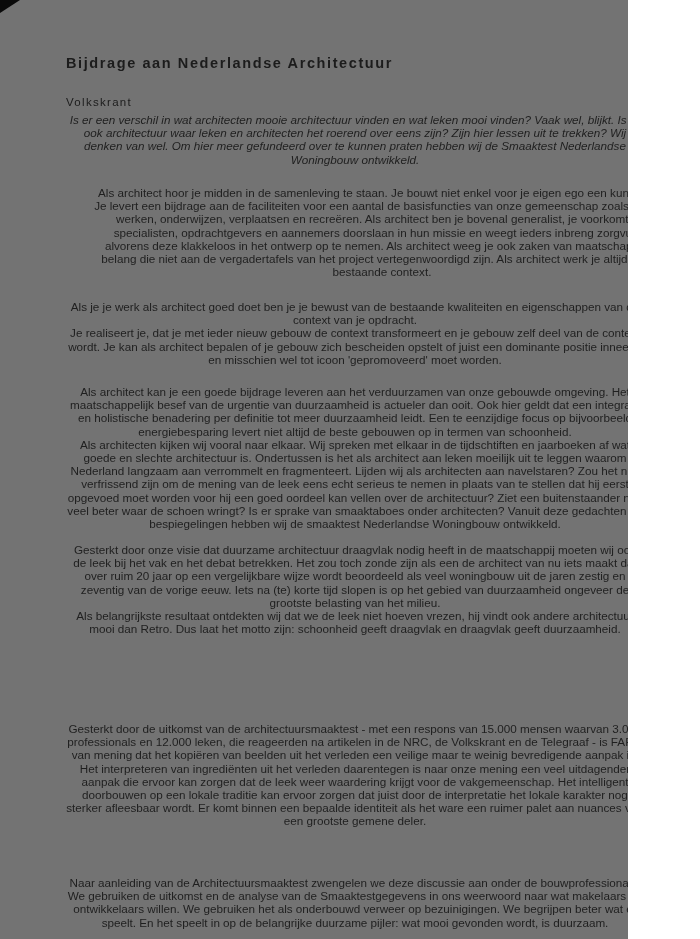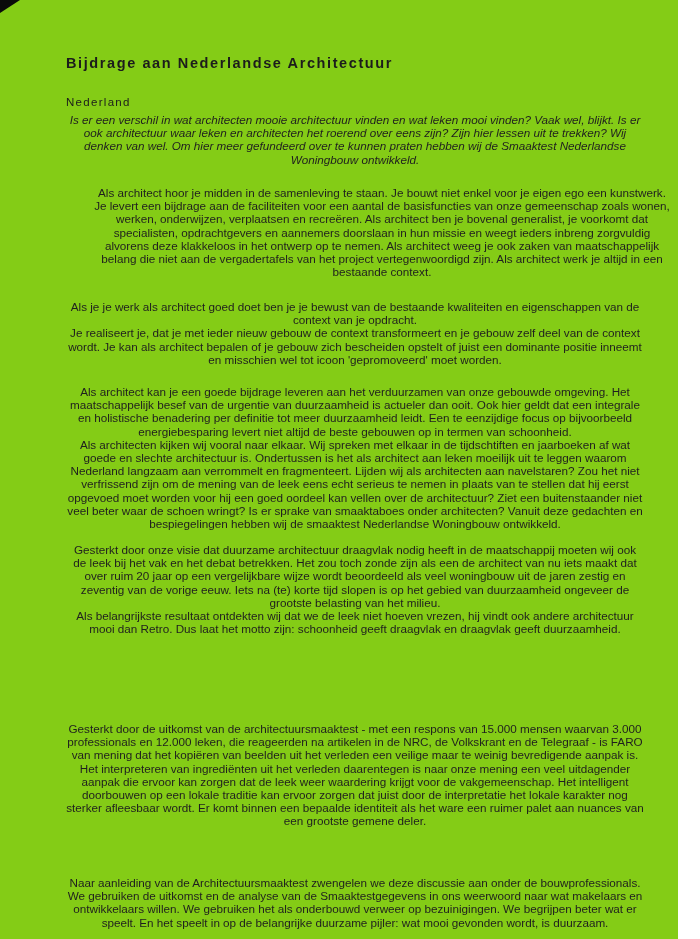--- a/index.html
+++ b/index.html
@@ -2,23 +2,23 @@
 <html><head>
 <meta charset="utf-8">
 <style>
   html, body {
     margin: 0;
     padding: 0;
     background: #ffffff;
   }
   .page {
     position: relative;
-    width: 678px;
+    width: 628px;
     height: 939px;
-    background: #84cc16;
+    background: #737373;
     overflow: hidden;
     font-family: "Liberation Sans", "DejaVu Sans", sans-serif;
     color: #212121;
     text-decoration: underline;
   }
   .corner-mark {
     position: absolute;
     top: 0;
     left: 0;
   }
@@ -68,21 +68,21 @@
 <body>
 
 <div class="page">
 
   <svg class="corner-mark" width="22" height="15" viewBox="0 0 22 15">
     <polygon points="0,0 20,0 0,13" fill="#0a0a0a"></polygon>
   </svg>
 
   <h1 class="doc-title">Bijdrage aan Nederlandse Architectuur</h1>
 
-  <div class="doc-subtitle">Nederland</div>
+  <div class="doc-subtitle">Volkskrant</div>
 
   <div class="doc-text intro">Is er een verschil in wat architecten mooie architectuur vinden en wat leken mooi vinden? Vaak wel, blijkt. Is er ook architectuur waar leken en architecten het roerend over eens zijn? Zijn hier lessen uit te trekken? Wij denken van wel. Om hier meer gefundeerd over te kunnen praten hebben wij de Smaaktest Nederlandse Woningbouw ontwikkeld.</div>
 
   <p class="doc-text p1">Als architect hoor je midden in de samenleving te staan. Je bouwt niet enkel voor je eigen ego een kunstwerk. Je levert een bijdrage aan de faciliteiten voor een aantal de basisfuncties van onze gemeenschap zoals wonen, werken, onderwijzen, verplaatsen en recreëren. Als architect ben je bovenal generalist, je voorkomt dat specialisten, opdrachtgevers en aannemers doorslaan in hun missie en weegt ieders inbreng zorgvuldig alvorens deze klakkeloos in het ontwerp op te nemen. Als architect weeg je ook zaken van maatschappelijk belang die niet aan de vergadertafels van het project vertegenwoordigd zijn. Als architect werk je altijd in een bestaande context.</p>
 
   <p class="doc-text p2">Als je je werk als architect goed doet ben je je bewust van de bestaande kwaliteiten en eigenschappen van de context van je opdracht.
 Je realiseert je, dat je met ieder nieuw gebouw de context transformeert en je gebouw zelf deel van de context wordt. Je kan als architect bepalen of je gebouw zich bescheiden opstelt of juist een dominante positie inneemt en misschien wel tot icoon 'gepromoveerd' moet worden.</p>
 
   <p class="doc-text p3">Als architect kan je een goede bijdrage leveren aan het verduurzamen van onze gebouwde omgeving. Het maatschappelijk besef van de urgentie van duurzaamheid is actueler dan ooit. Ook hier geldt dat een integrale en holistische benadering per definitie tot meer duurzaamheid leidt. Een te eenzijdige focus op bijvoorbeeld energiebesparing levert niet altijd de beste gebouwen op in termen van schoonheid.
 Als architecten kijken wij vooral naar elkaar. Wij spreken met elkaar in de tijdschtiften en jaarboeken af wat goede en slechte architectuur is. Ondertussen is het als architect aan leken moeilijk uit te leggen waarom Nederland langzaam aan verrommelt en fragmenteert. Lijden wij als architecten aan navelstaren? Zou het niet verfrissend zijn om de mening van de leek eens echt serieus te nemen in plaats van te stellen dat hij eerst opgevoed moet worden voor hij een goed oordeel kan vellen over de architectuur? Ziet een buitenstaander niet veel beter waar de schoen wringt? Is er sprake van smaaktaboes onder architecten? Vanuit deze gedachten en bespiegelingen hebben wij de smaaktest Nederlandse Woningbouw ontwikkeld.</p>

